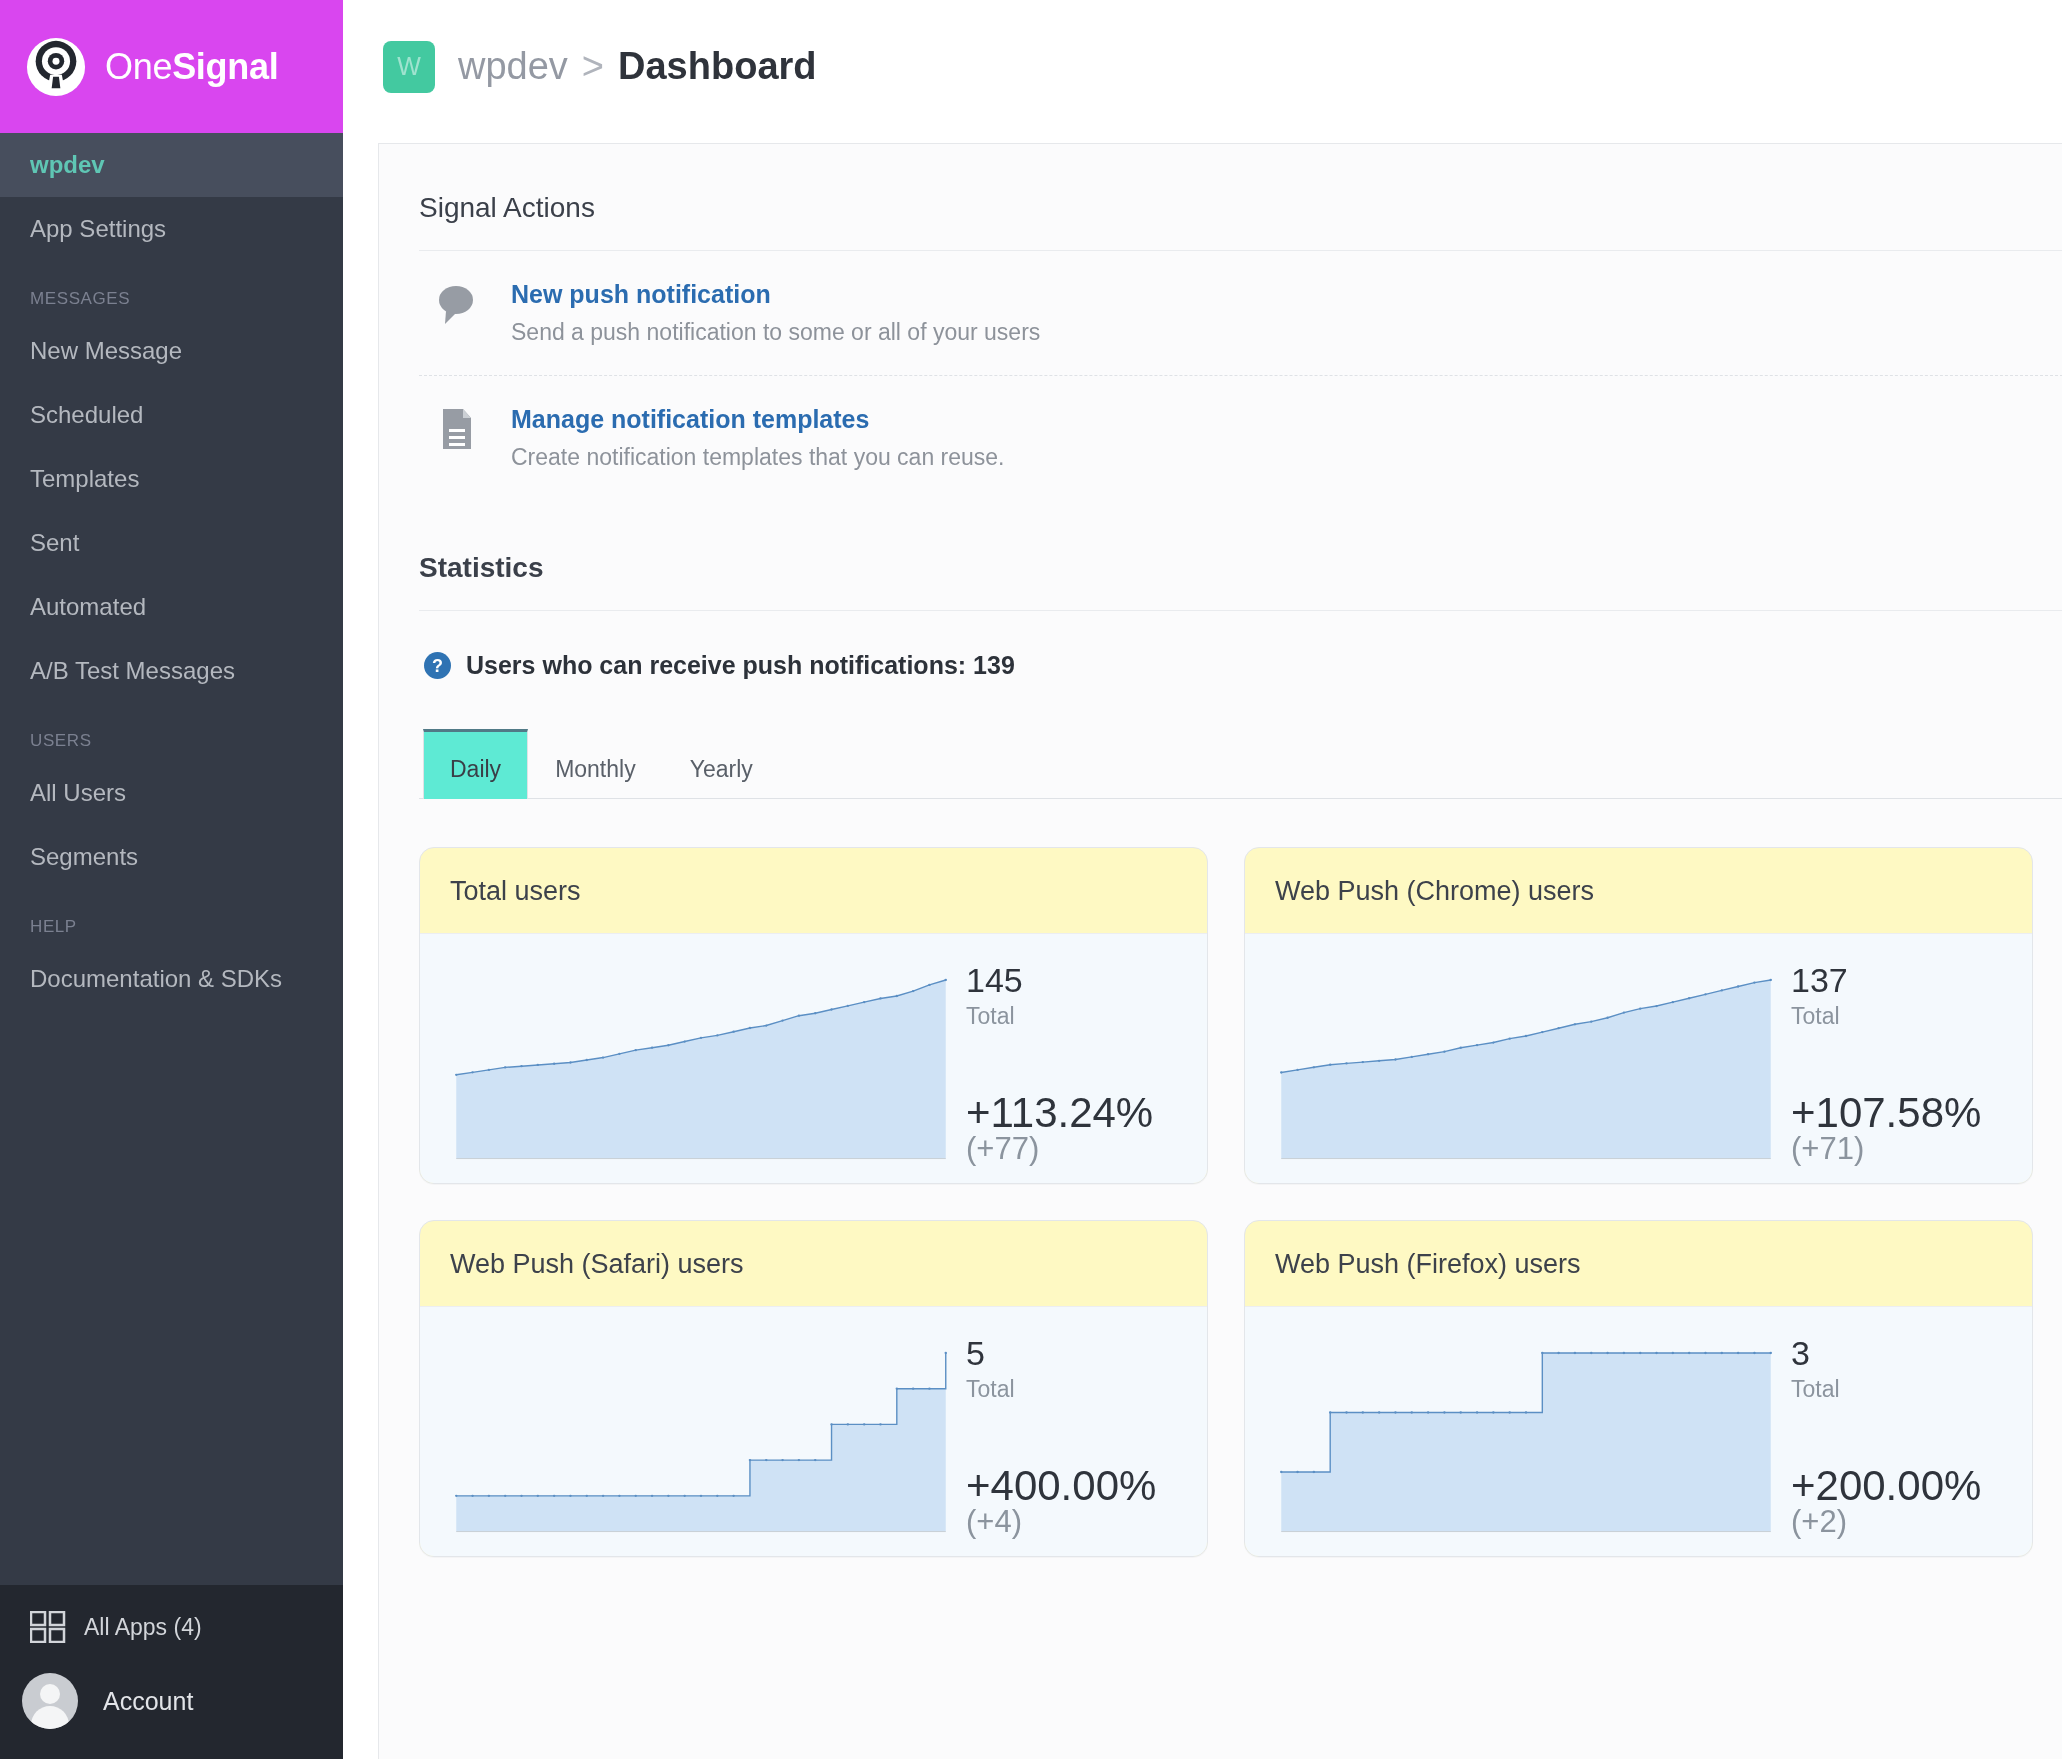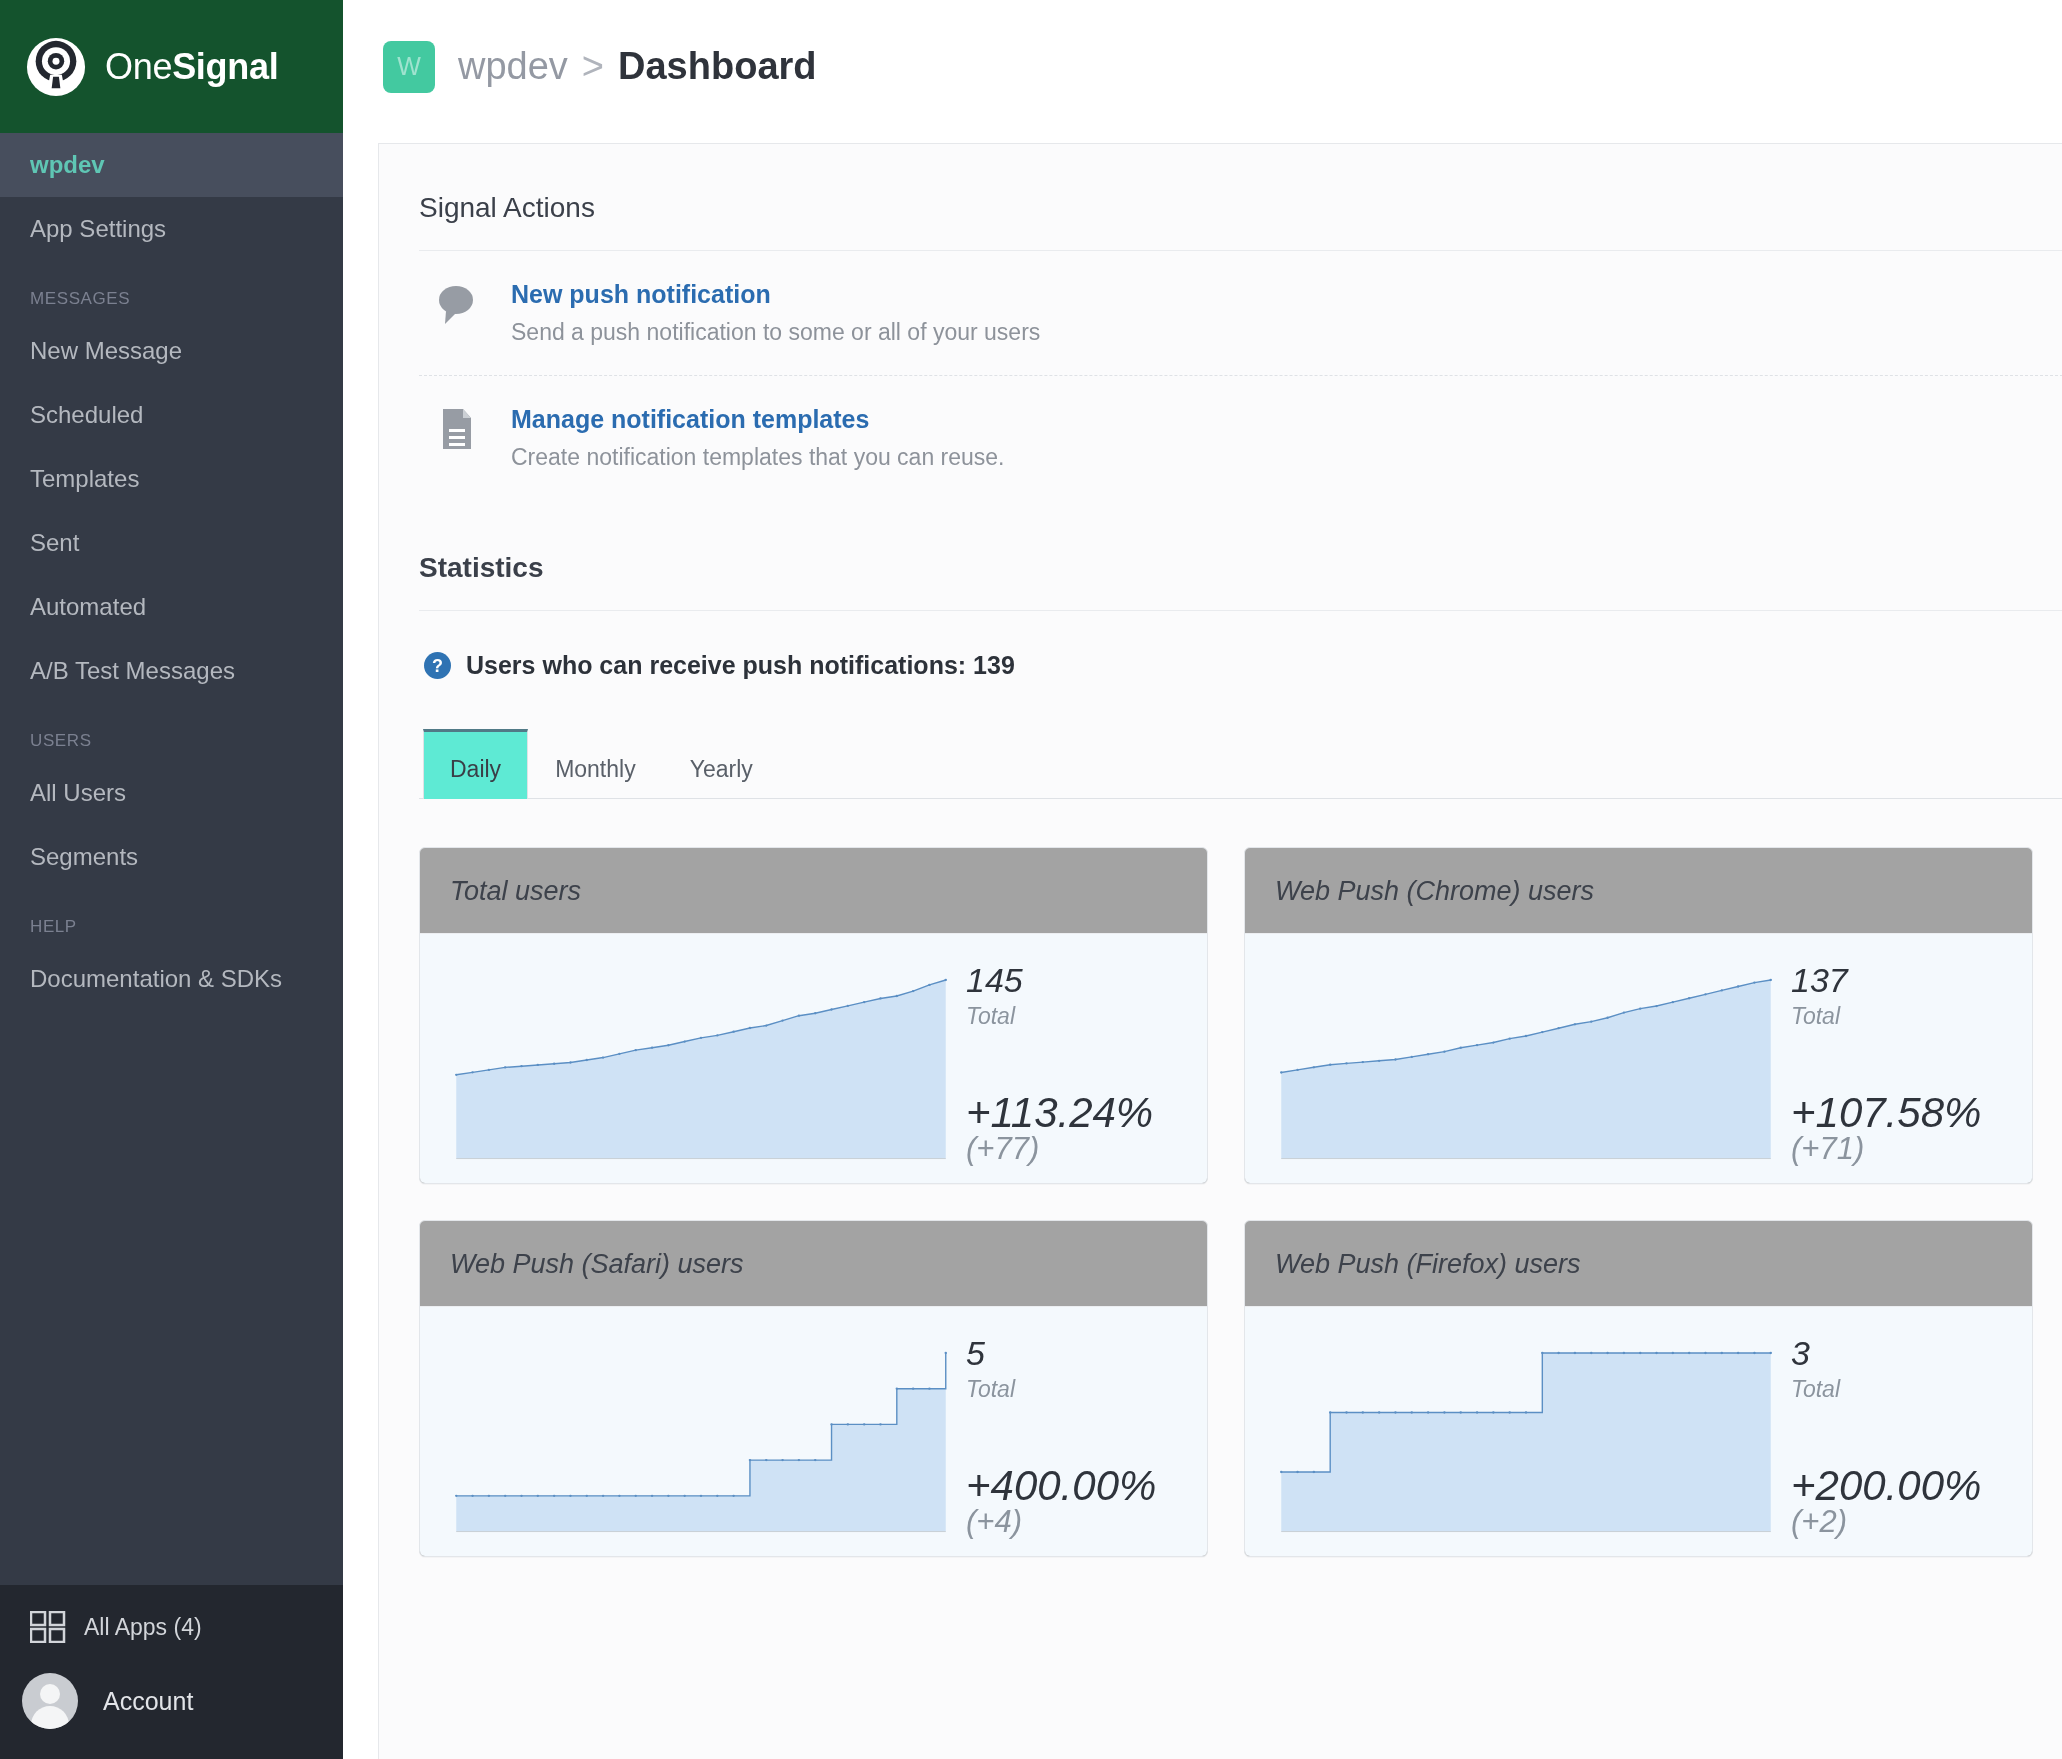--- a/index.html
+++ b/index.html
@@ -20,21 +20,21 @@
   .sidebar {
     width: 343px;
     min-width: 343px;
     background: #343a46;
     display: flex;
     flex-direction: column;
     position: relative;
   }
   .brand {
     height: 133px;
-    background: #14532d;
+    background: #d946ef;
     display: flex;
     align-items: center;
     padding-left: 25px;
     gap: 18px;
   }
   .brand-logo {
     width: 62px;
     height: 62px;
     flex: 0 0 62px;
   }
@@ -264,26 +264,25 @@
   }
 
   
   .cards {
     display: grid;
     grid-template-columns: 1fr 1fr;
     gap: 36px;
     padding: 48px 30px 40px 0;
   }
   .card {
-    background: #a3a3a3;
+    background: #fef9c3;
     border: 1px solid #e3e6ea;
-    border-radius: 6px;
+    border-radius: 15px;
     overflow: hidden;
     box-shadow: 0 1px 1px rgba(0,0,0,0.03);
-    font-style: italic;
   }
   .card-title {
     font-size: 27px;
     color: #3d424b;
     padding: 28px 30px 26px 30px;
     border-bottom: 1px solid #eceef1;
     white-space: nowrap;
   }
   .card-body {
     display: flex;

